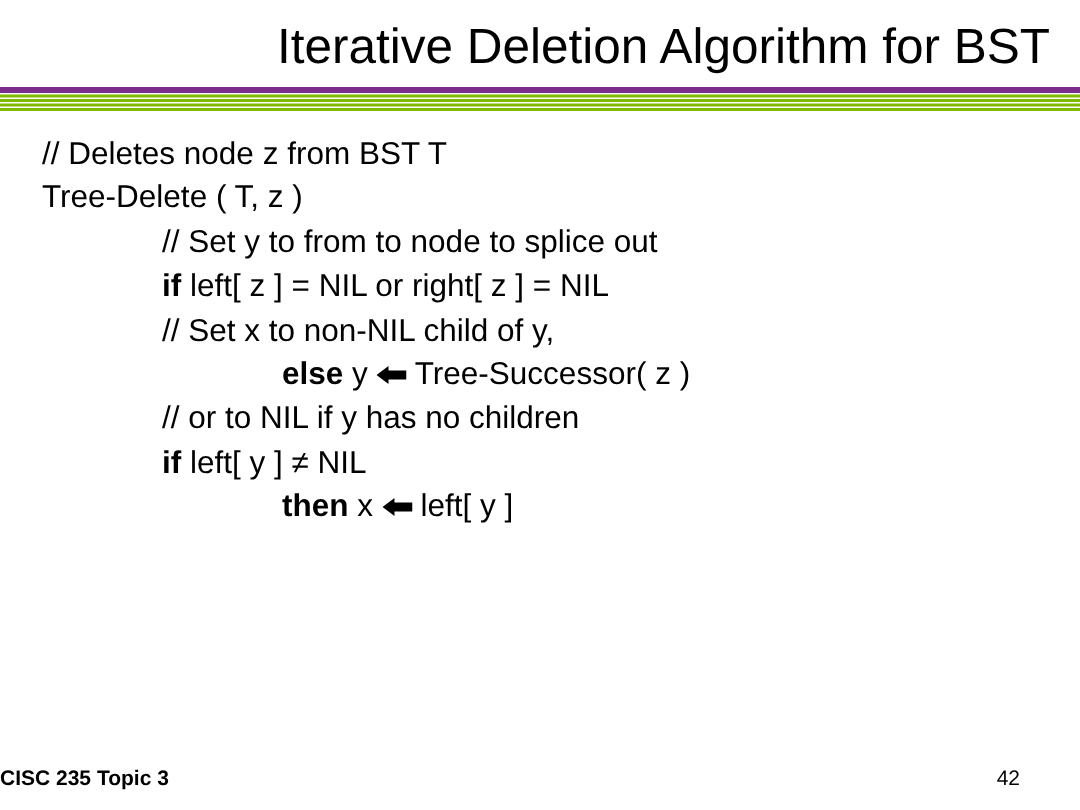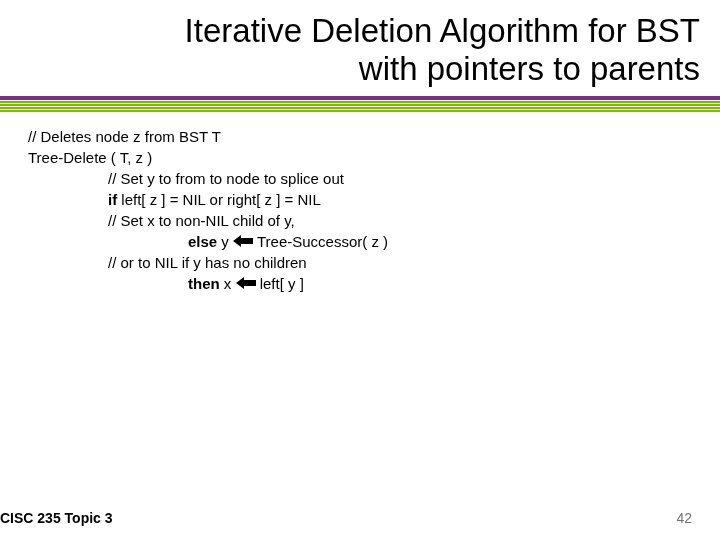--- a/index.html
+++ b/index.html
@@ -27,21 +27,21 @@
     height: 4px;
     background: #7b2d8e;
   }
   .rule-green {
     height: 2px;
     background: #7fba00;
     margin-top: 1px;
   }
   .content {
     padding: 0 28px;
-    font-size: 15px;
+    font-size: 21px;
     color: #000;
     line-height: 1.4;
   }
   .line { white-space: nowrap; }
   .ind1 { padding-left: 80px; }
   .ind2 { padding-left: 160px; }
   .bold { font-weight: bold; }
   .arrow {
     display: inline-block;
     vertical-align: -1px;
@@ -52,31 +52,30 @@
     left: 0;
     width: 100%;
     text-align: left;
     font-size: 14px;
     color: #000;
     font-weight: bold;
   }
   .footer-right {
     position: absolute;
     bottom: 14px;
-    right: 28px;
+    right: 40px;
     font-size: 14px;
-    color: #737373;
+    color: #000000;
   }
 </style>
 </head>
 <body>
 
 <div class="title">
   <span>Iterative Deletion Algorithm for BST</span><br>
-  <span>with pointers to parents</span>
 </div>
 
 <div class="rule-container">
   <div class="rule-purple"></div>
   <div class="rule-green"></div>
   <div class="rule-green"></div>
   <div class="rule-green"></div>
   <div class="rule-green"></div>
 </div>
 
@@ -87,20 +86,23 @@
   <div class="line ind1">
     <span class="bold">if</span><span> left[ z ] = NIL or right[ z ] = NIL</span>
   </div>
   <div class="line ind1">// Set x to non-NIL child of y,</div>
   <div class="line ind2">
     <span class="bold">else</span><span> y </span><svg class="arrow" width="20" height="14" viewBox="0 0 20 14">
         <polygon points="0,7 8,1 8,4 20,4 20,10 8,10 8,13" fill="#000"></polygon>
       </svg><span> Tree-Successor( z )</span>
   </div>
   <div class="line ind1">// or to NIL if y has no children</div>
+  <div class="line ind1">
+    <span class="bold">if</span><span> left[ y ] </span><span>≠</span><span> NIL</span>
+  </div>
   <div class="line ind2">
     <span class="bold">then</span><span> x </span><svg class="arrow" width="20" height="14" viewBox="0 0 20 14">
         <polygon points="0,7 8,1 8,4 20,4 20,10 8,10 8,13" fill="#000"></polygon>
       </svg><span> left[ y ]</span>
   </div>
 </div>
 
 <div class="footer-center">CISC 235 Topic 3</div>
 <div class="footer-right">42</div>
 

